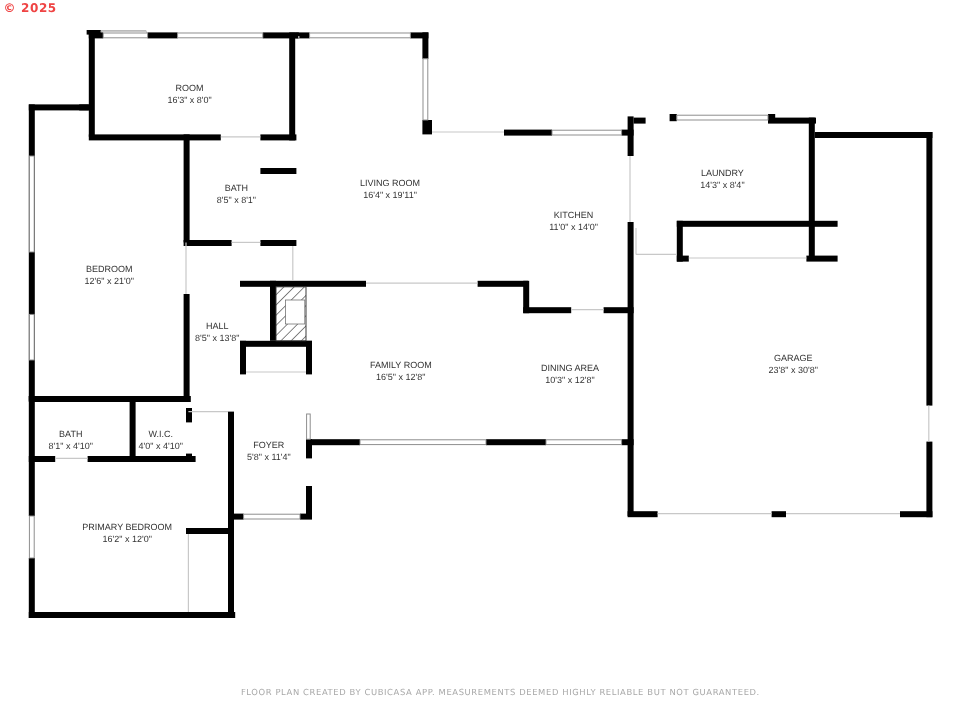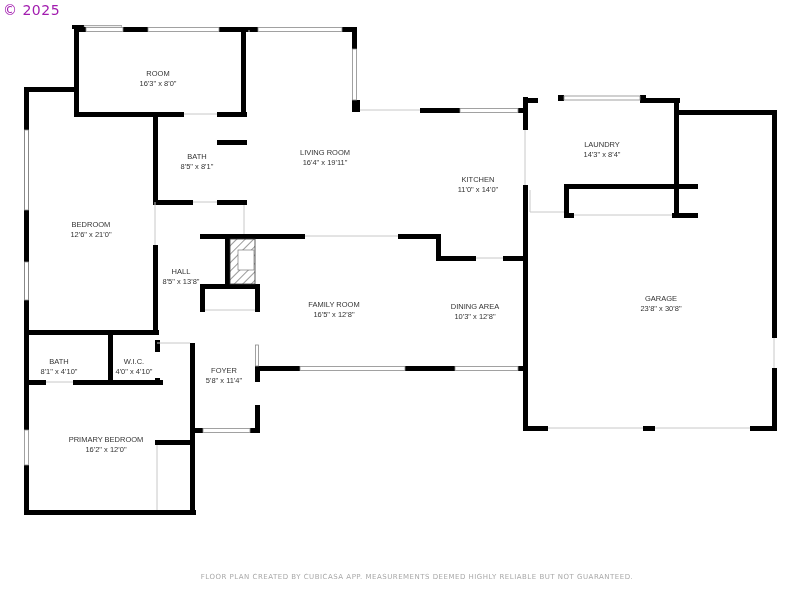--- a/index.html
+++ b/index.html
@@ -1,17 +1,17 @@
 <!DOCTYPE html>
 <html><head>
 <meta charset="utf-8">
 <style>
   html, body { margin:0; padding:0; background:#ffffff; }
   body { width:800px; height:600px; position:relative; overflow:hidden; font-family:"Liberation Sans", sans-serif; }
-  .copyright { position:absolute; left:3px; top:2px; font-size:14px; color:#a21caf; font-family:"DejaVu Sans", sans-serif; letter-spacing:0.5px; }
+  .copyright { position:absolute; left:3px; top:2px; font-size:10px; color:#ef4444; font-family:"DejaVu Sans", sans-serif; letter-spacing:0.5px;font-weight:bold; }
   .scale-bar { position:absolute; left:72px; top:25px; width:50px; height:4px; }
   svg.plan { position:absolute; left:0; top:0; }
   .footer { position:absolute; left:17px; width:800px; top:573px; text-align:center; font-size:7px; color:#a8a8a8; letter-spacing:0.5px; font-family:"DejaVu Sans", sans-serif; }
   .wall { fill:#000; }
   .win { fill:#fff; stroke:#8a8a8a; stroke-width:0.8; }
   .opening { stroke:#c8c8c8; stroke-width:1; }
   .lbl { font-family:"Liberation Sans", sans-serif; font-size:7.5px; fill:#333; text-anchor:middle; }
 </style>
 </head>
 <body>

